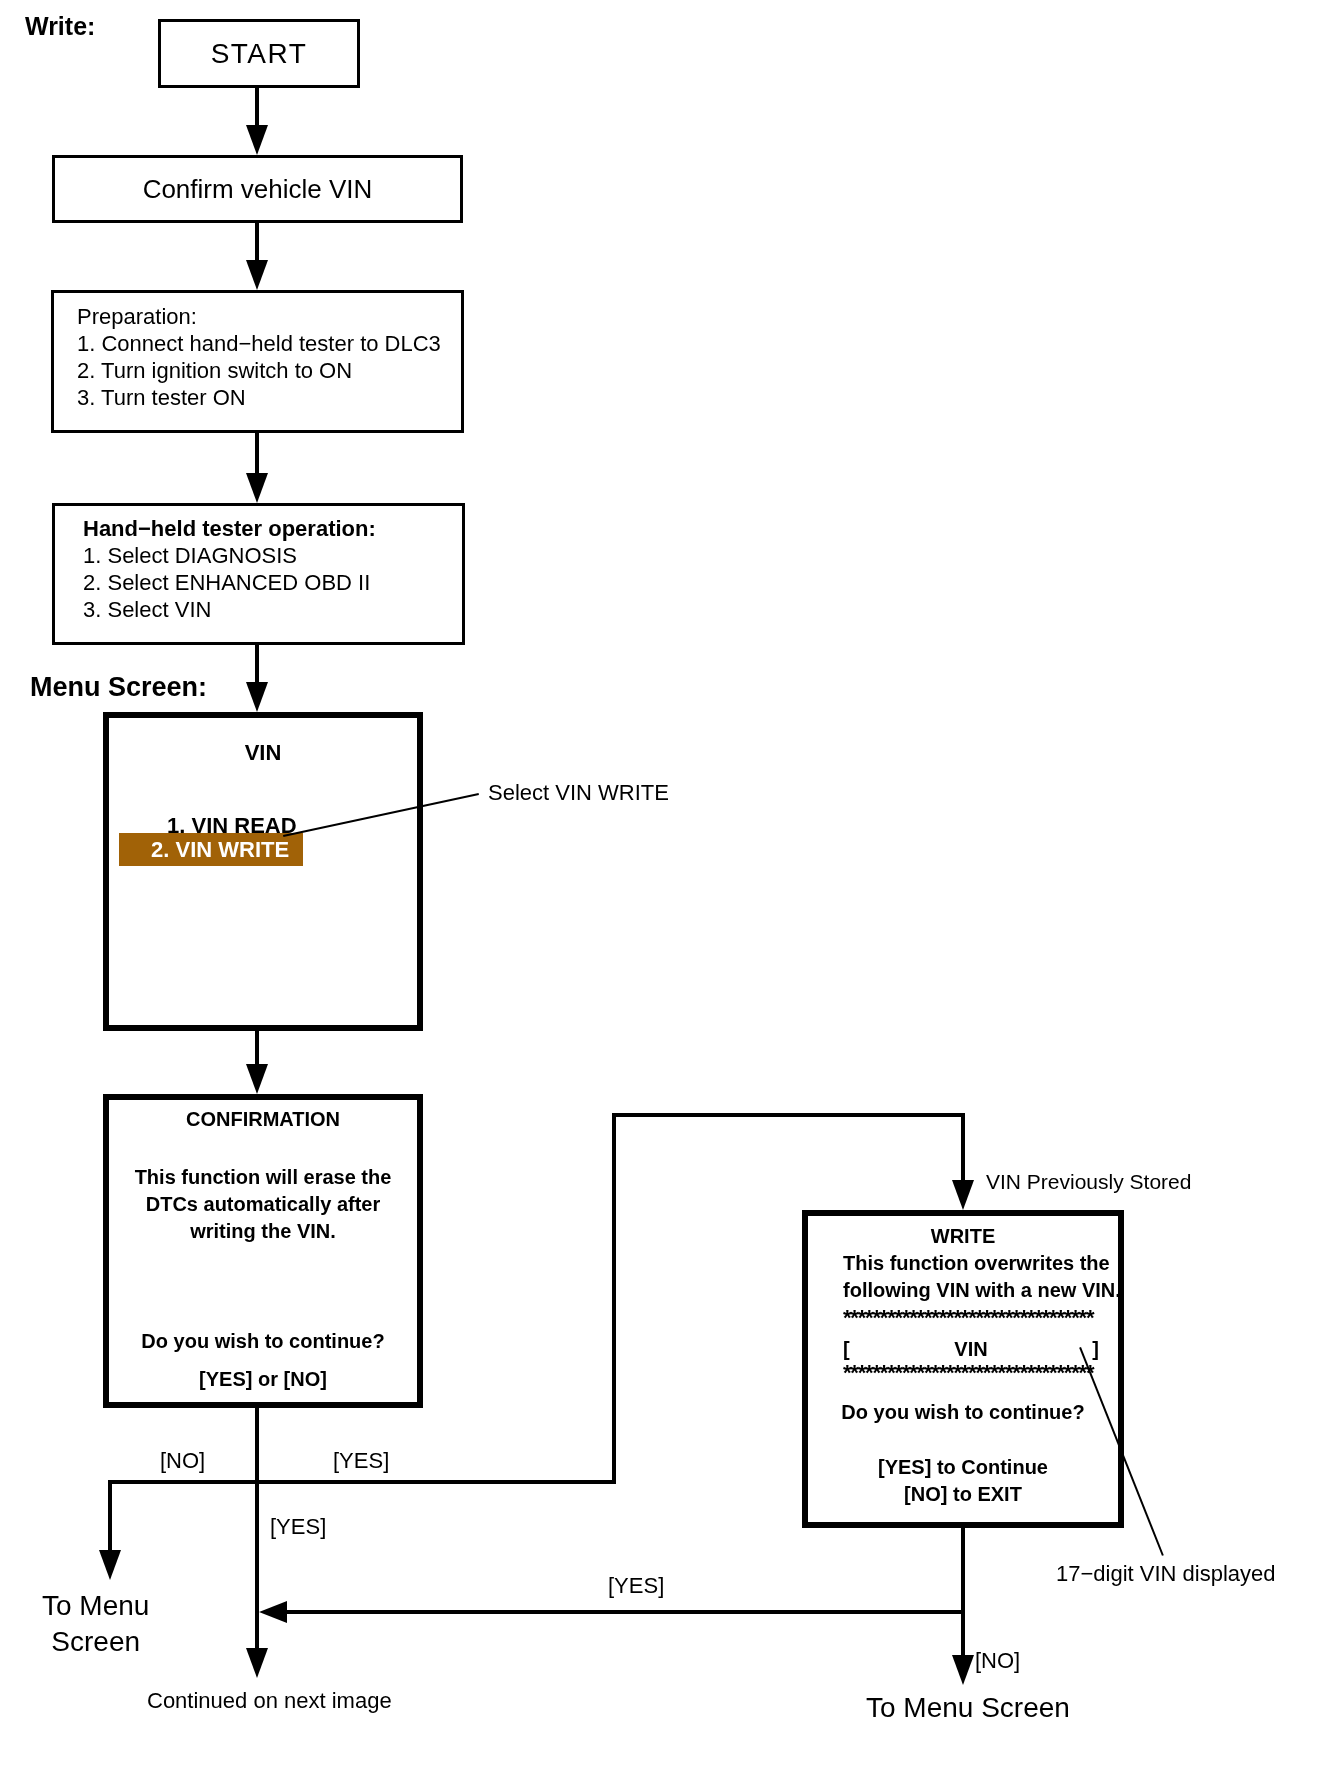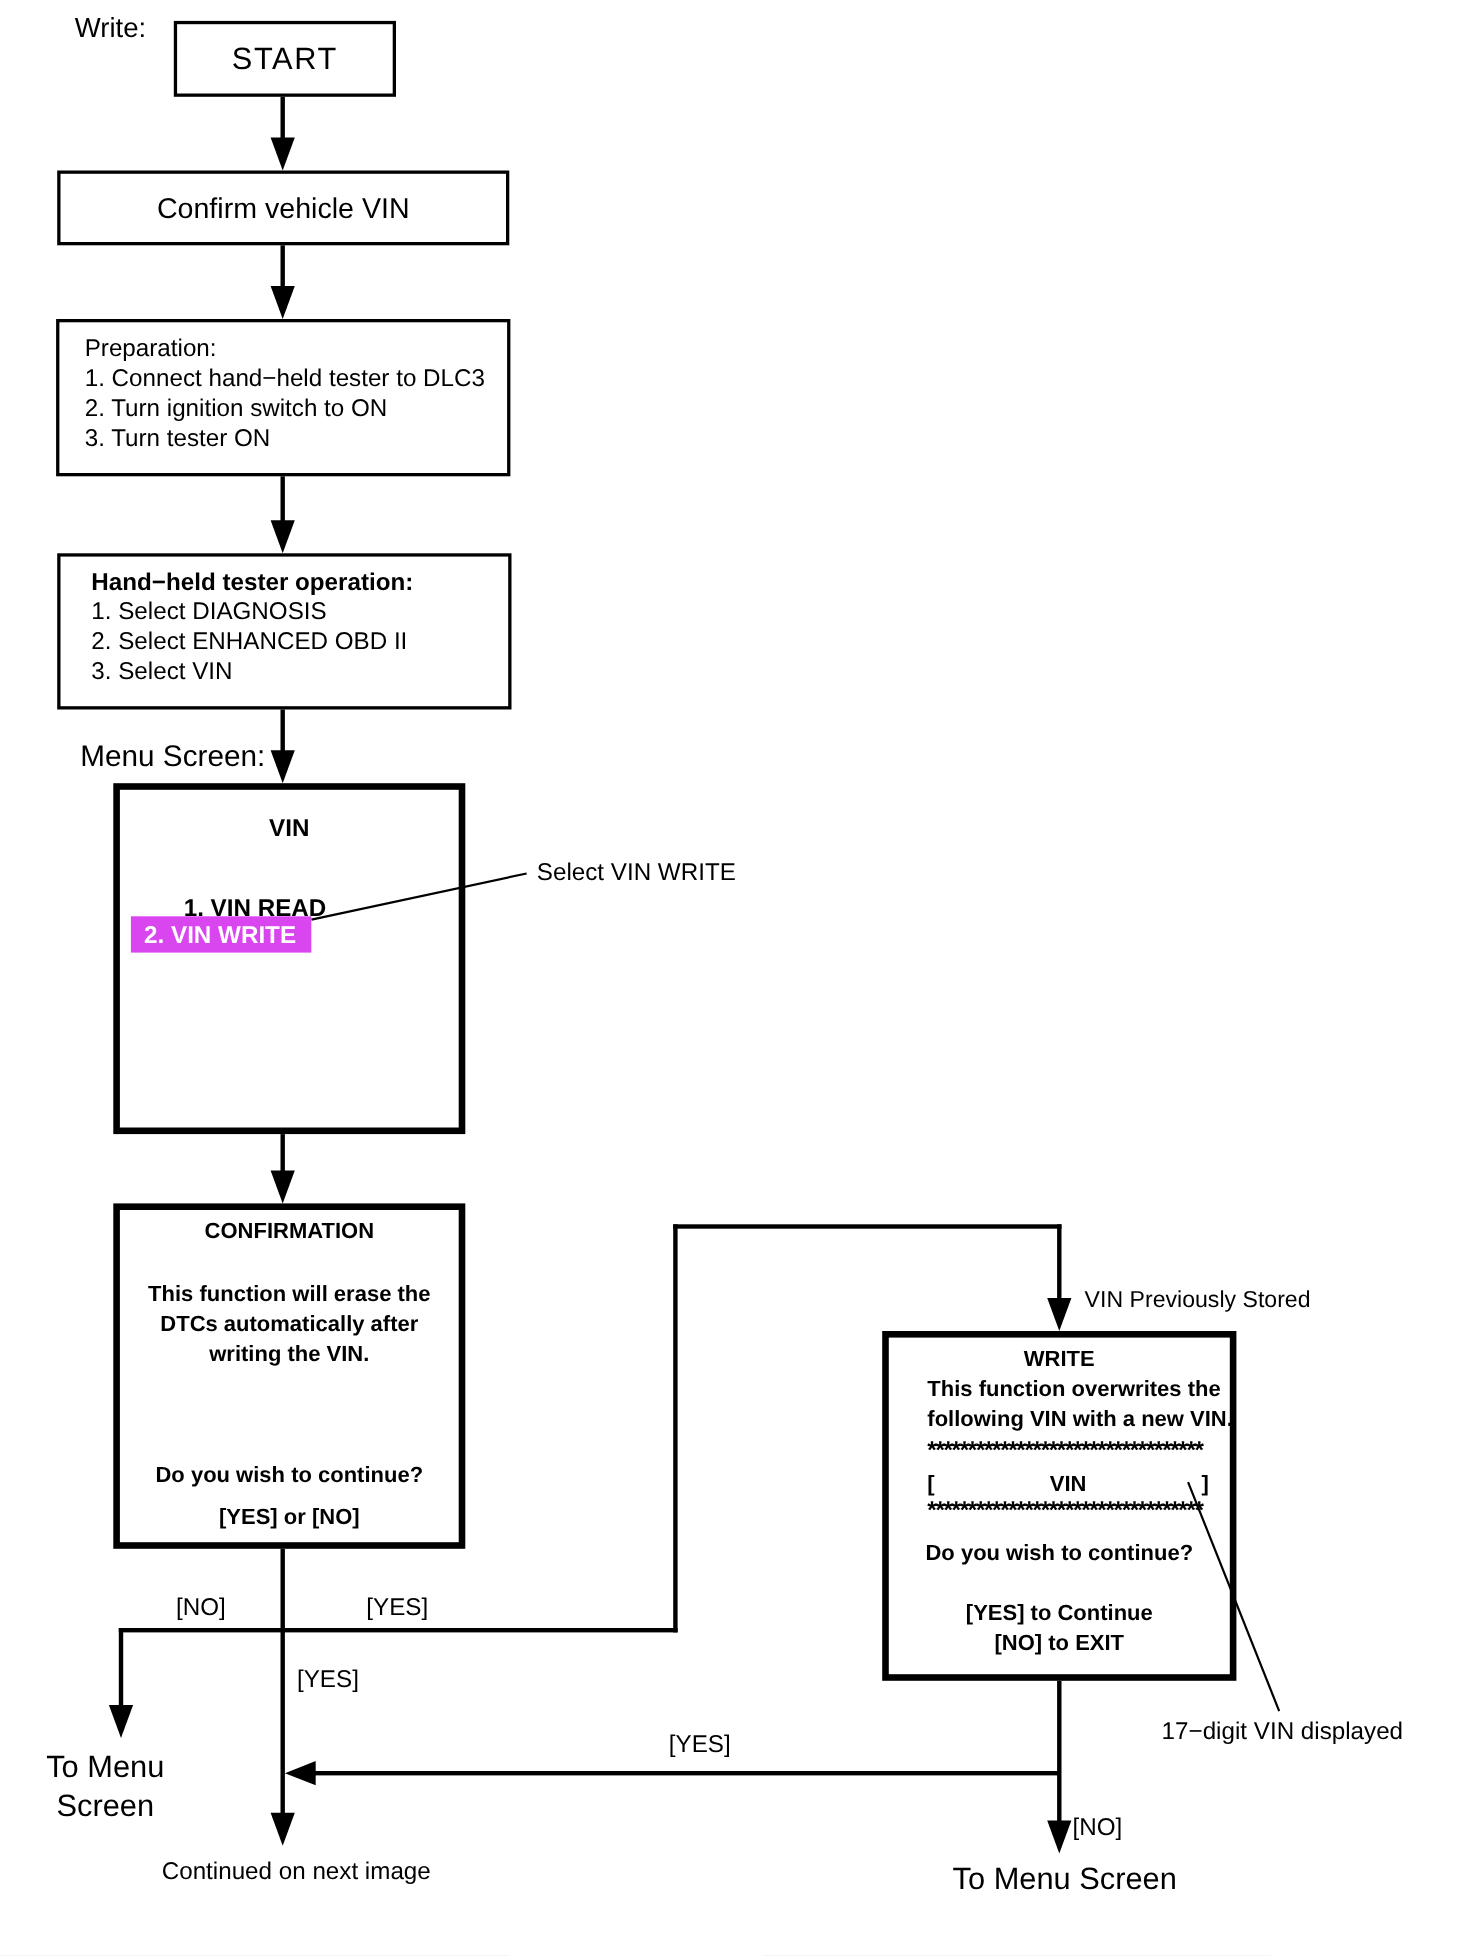--- a/index.html
+++ b/index.html
@@ -1,37 +1,37 @@
 <!DOCTYPE html>
 <html><head>
 <meta charset="utf-8">
 <style>
   html,body{margin:0;padding:0;background:#e8e8e8;}
   #canvas{
     position:relative;width:1344px;height:1778px;background:#ffffff;
     font-family:"Liberation Sans", sans-serif;color:#000;overflow:hidden;
   }
   
-  .seclbl{position:absolute;font-weight:normal;white-space:nowrap;margin-left:43px;}
+  .seclbl{position:absolute;font-weight:bold;white-space:nowrap;}
   .lbl{position:absolute;white-space:nowrap;}
   
   .box{position:absolute;border:3px solid #000;background:#fff;box-sizing:border-box;}
   .box.thick{border-width:6px;}
   .center-text{display:flex;align-items:center;justify-content:center;}
   .textblock{position:absolute;line-height:27px;font-size:22px;white-space:nowrap;}
   
   .vline{position:absolute;width:4px;background:#000;}
   .hline{position:absolute;height:4px;background:#000;}
   .ah-down{position:absolute;width:0;height:0;border-left:11px solid transparent;border-right:11px solid transparent;border-top:30px solid #000;}
   .ah-left{position:absolute;width:0;height:0;border-top:11px solid transparent;border-bottom:11px solid transparent;border-right:28px solid #000;}
   .diag{position:absolute;height:2px;background:#000;transform-origin:0 0;}
   
   .menu-title{position:absolute;left:0;right:0;top:22px;text-align:center;font-weight:bold;font-size:22px;}
   .menu-item{position:absolute;font-weight:bold;font-size:22px;white-space:nowrap;}
-  .menu-highlight{position:absolute;background:#d946ef;}
+  .menu-highlight{position:absolute;background:#a16207;padding-left:20px;}
   .menu-highlight span{display:block;color:#fff;font-weight:bold;font-size:22px;line-height:33px;padding-left:12px;white-space:nowrap;}
   
   .dlg-line{position:absolute;left:0;right:0;text-align:center;font-weight:bold;font-size:20px;white-space:nowrap;}
   .dlg-left{position:absolute;font-weight:bold;font-size:20px;white-space:nowrap;}
   .ast{position:absolute;font-weight:bold;font-size:22px;letter-spacing:-1.2px;line-height:14px;white-space:nowrap;}
   .vinrow{position:absolute;display:flex;justify-content:space-between;font-weight:bold;font-size:20px;}
   .branch{position:absolute;font-size:22px;white-space:nowrap;}
   .exit{position:absolute;font-size:28px;line-height:36px;white-space:nowrap;}
 </style>
 </head>

